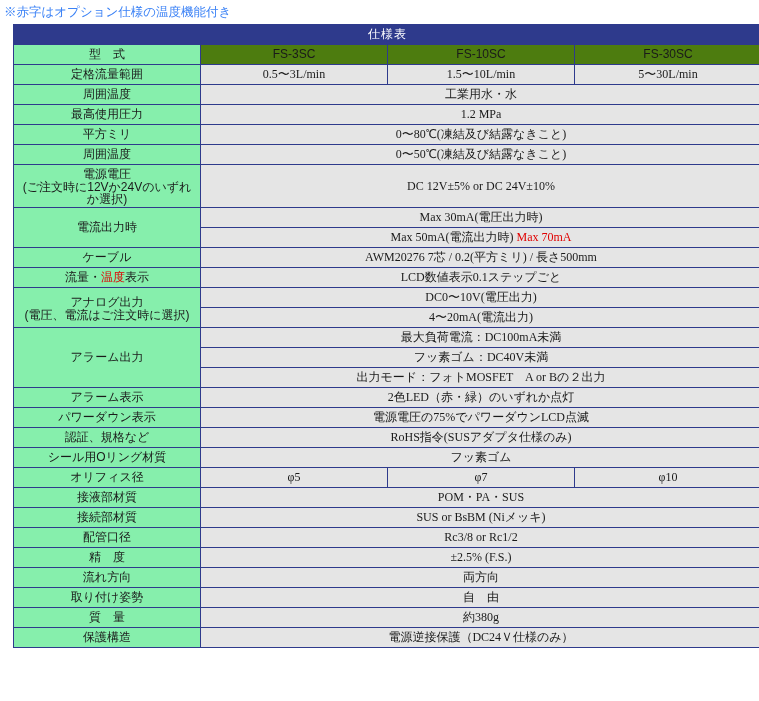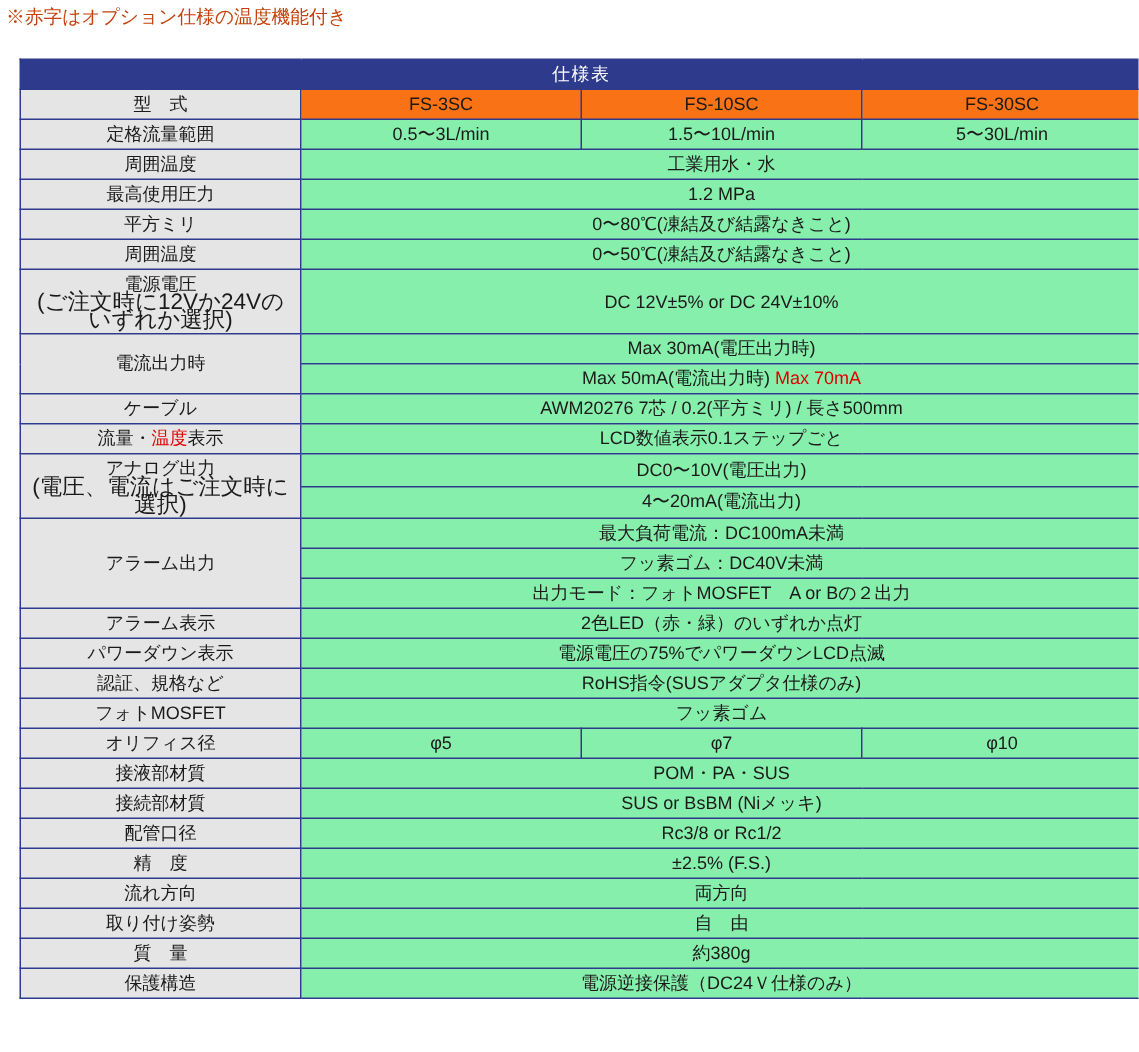--- a/index.html
+++ b/index.html
@@ -16,26 +16,25 @@
     overflow: hidden;
   }
   .page {
     position: relative;
     width: 759px;
     height: 701px;
     box-sizing: border-box;
     padding: 0;
   }
   .note {
-    color: #c2410c;
+    color: #3b82f6;
     font-size: 12.5px;
-    padding: 4px 0 19px 4px;
+    padding: 4px 0 4px 4px;
     line-height: 16px;
     white-space: nowrap;
-    font-family: Liberation Mono, monospace;
   }
   table.spec {
     border-collapse: collapse;
     width: 749px;
     margin: 0 0 0 13px;
     table-layout: fixed;
     border: 1px solid #3b82f6;
   }
   table.spec td, table.spec th {
     border: 1px solid #2e3a8c;
@@ -53,37 +52,38 @@
     font-size: 13px;
     letter-spacing: 1px;
     padding: 3px 0;
   }
   .hdr {
     background: #d6e4f2;
     font-weight: bold;
     color: #1a1a1a;
   }
   .hdr-model {
-    background: #f97316;
+    background: #4d7c0f;
     font-weight: bold;
   }
   .rowlabel {
-    background: #e5e5e5;
+    background: #86efac;
     color: #1a1a1a;
     width: 205px;
     font-size: 12px;
   }
   .rowlabel .sub {
     display: block;
-    font-size: 15px;
+    font-size: 12px;
     line-height: 12px;
     margin-top: -1px;
   }
   .val {
-    background: #86efac;
+    background: #e5e5e5;
+    font-family: Liberation Serif, serif;
   }
   .red {
     color: #e00000;
   }
   .cellpad {
     padding-top: 4px;
     padding-bottom: 4px;
   }
 </style>
 </head>
@@ -195,21 +195,21 @@
         <td class="rowlabel">パワーダウン表示</td>
         <td class="val cellpad" colspan="3">電源電圧の75%でパワーダウンLCD点滅</td>
       </tr>
 
       <tr>
         <td class="rowlabel">認証、規格など</td>
         <td class="val cellpad" colspan="3">RoHS指令(SUSアダプタ仕様のみ)</td>
       </tr>
 
       <tr>
-        <td class="rowlabel">フォトMOSFET</td>
+        <td class="rowlabel">シール用Oリング材質</td>
         <td class="val cellpad" colspan="3">フッ素ゴム</td>
       </tr>
 
       <tr>
         <td class="rowlabel">オリフィス径</td>
         <td class="val cellpad">φ5</td>
         <td class="val cellpad">φ7</td>
         <td class="val cellpad">φ10</td>
       </tr>
 

